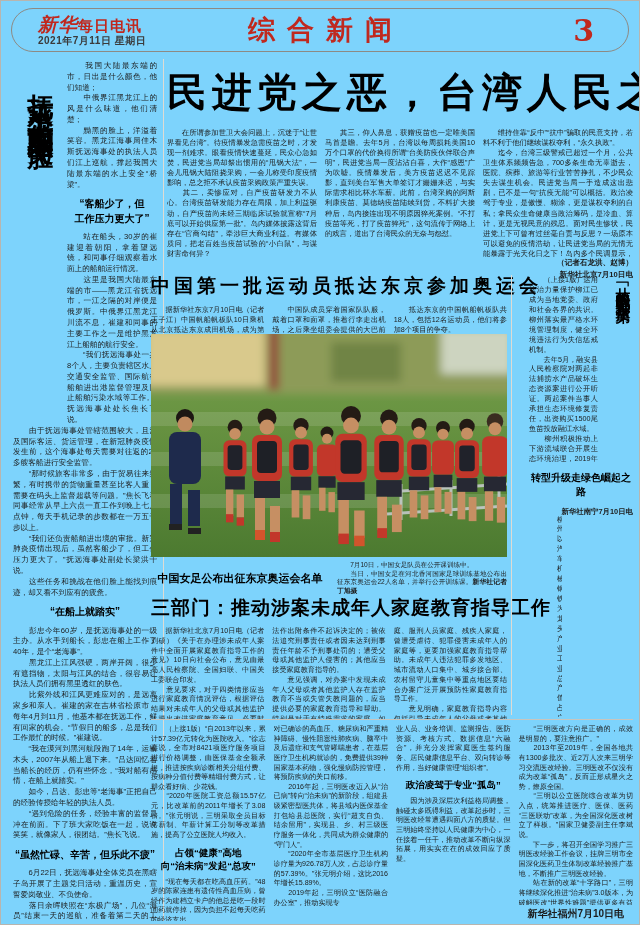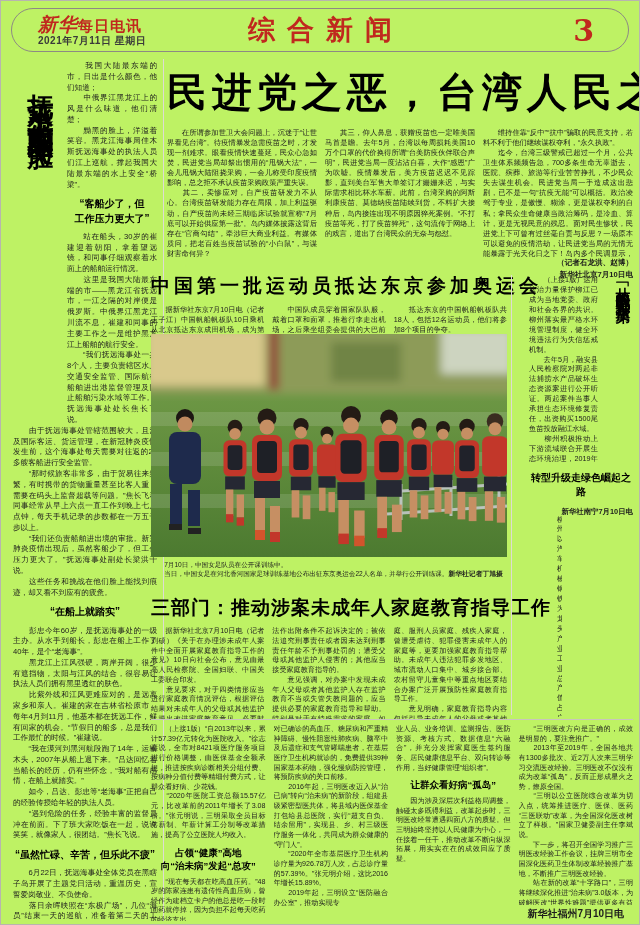--- a/index.html
+++ b/index.html
@@ -1,19 +1,19 @@
 <!DOCTYPE html>
 <html lang="zh"><head>
 <meta charset="utf-8">
 <style>
   :root{ --red:#c0281e; --ink:#1c1c1c; --rule:#c9c5bd; }
   *{ box-sizing:border-box; }
   html,body{ margin:0; padding:0; background:#dcdcda; }
   body{ font-family:"Liberation Sans", sans-serif; color:var(--ink); }
-  .page{ position:relative; width:640px; height:925px; margin:0 auto; background:#bef264;
+  .page{ position:relative; width:640px; height:925px; margin:0 auto; background:#7dd3fc;
          border:1px solid #b8b5ae; overflow:hidden; }
 
   
   .masthead{ position:absolute; left:10px; top:7px; width:618px; height:44px;
              border:1.5px solid #8d8a84; border-radius:24px; }
   .logo-wrap{ position:absolute; left:26px; top:5px; line-height:1.1; }
   .logo{ color:var(--red); font-weight:bold; white-space:nowrap; }
   .logo-script{ font-size:19px; font-style:italic; font-family:"DejaVu Serif", serif; letter-spacing:1px; }
   .logo-rest{ font-size:15px; letter-spacing:1px; }
   .masthead-date{ font-size:10px; color:#3a3a3a; font-weight:bold; margin-top:0; letter-spacing:.5px; }
@@ -297,20 +297,21 @@
           <rect x="-14" y="-102" width="28" height="44" rx="7" fill="#c2372a"></rect>
           <rect x="-12" y="-58" width="24" height="16" fill="#262833"></rect>
           <rect x="-11" y="-42" width="9" height="32" fill="#c68f63"></rect>
             <rect x="2" y="-36" width="9" height="28" fill="#c68f63"></rect>
         </g>
       </g>
     </svg>
   </div>
 
   <div class="caption">
+    <div class="cap-title">中国女足公布出征东京奥运会名单</div>
     <div class="cap-text txt"><span>　　7月10日，中国女足队员在公开课训练中。
 　　当日，中国女足在河北香河国家足球训练基地公布出征东京奥运会22人名单，并举行公开训练课。</span><b>新华社记者丁旭摄</b></div>
   </div>
 
   <div class="minors">
     <h2>三部门：推动涉案未成年人家庭教育指导工作</h2>
     <div class="cols">
       <div class="col txt">　　据新华社北京7月10日电（记者刘硕）《关于在办理涉未成年人案件中全面开展家庭教育指导工作的意见》10日向社会公布，意见由最高人民检察院、全国妇联、中国关工委联合印发。
 　　意见要求，对于四类情形应当进行家庭教育情况评估，根据评估结果对未成年人的父母或其他监护人提出改进家庭教育意见，必要时可责令其接受家庭教育指导。四类情形包括：未成年人因犯罪情节轻微被人民检察院作出不起诉决定，或者被人民检察院依</div>
       <div class="col txt">法作出附条件不起诉决定的；被依法追究刑事责任或者因未达到刑事责任年龄不予刑事处罚的；遭受父母或其他监护人侵害的；其他应当接受家庭教育指导的。
@@ -348,21 +349,21 @@
       <div class="txt">　　“现在每天都在吃高血压药。”48岁的陈家连患有遗传性高血压病，曾经作为建档立卡户的他总是吃一段时间药就停掉，因为负担不起每天吃药的经济支出。
 　　现在，陈家连会定期到沙县区夏茂镇中心医院领取免费的降压药。
 　　“这在三明不是个例，”徐志銮介绍，三明</div>
     </div>
     <div class="scol txt">对已确诊的高血压、糖尿病和严重精神障碍、慢性阻塞性肺疾病、脑卒中及后遗症和支气管哮喘患者，在基层医疗卫生机构就诊的，免费提供39种国家基本药物，强化慢病防控管理，将预防疾病的关口前移。
 　　2016年起，三明医改迈入从“治已病”转向“治未病”的新阶段，组建县级紧密型医共体，将县域内医保基金打包给县总医院，实行“超支自负、结余留用”，实现县、乡、村三级医疗服务一体化，共同成为群众健康的“守门人”。
 　　“2020年全市基层医疗卫生机构诊疗量为926.78万人次，占总诊疗量的57.39%。”张元明介绍，这比2016年增长15.89%。
 　　2019年起，三明设立“医防融合办公室”，推动实现专</div>
     <div class="scol">
       <div class="txt">业人员、业务培训、监测报告、医防资源、考核方式、数据信息“六融合”，并充分发挥家庭医生签约服务、居民健康信息平台、双向转诊等作用，当好健康管理“组织者”。</div>
-      <div class="sub">让群众看好病“孤岛”</div>
+      <div class="sub">政治凌驾于专业“孤岛”</div>
       <div class="txt">　　因为涉及深层次利益格局调整，触碰太多既得利益，改革起步时，三明医改经常遭遇四面八方的质疑。但三明始终坚持以人民健康为中心，一任接着一任干，推动改革不断向纵深拓展，用实实在在的成效回应了质疑。</div>
     </div>
     <div class="scol scol4">
       <div class="txt">　　“三明医改方向是正确的，成效是明显的，要注意推广。”
 　　2013年至2019年，全国各地共有1300多批次、近2万人次来三明学习交流医改经验。三明医改不仅没有成为改革“孤岛”，反而正形成星火之势，燎原全国。
 　　“三明以公立医院综合改革为切入点，统筹推进医疗、医保、医药“三医联动”改革，为全国深化医改树立了样板。”国家卫健委副主任李斌说。
 　　下一步，将召开全国学习推广三明医改经验工作会议，挂牌三明市全国深化医药卫生体制改革经验推广基地，不断推广三明医改经验。
 　　站在新的改革“十字路口”，三明将继续深化推进“治未病”3.0版本，为破解医改“世界性难题”提供更多有益探索。</div>
       <div class="sm-date">新华社福州7月10日电</div>
     </div>

